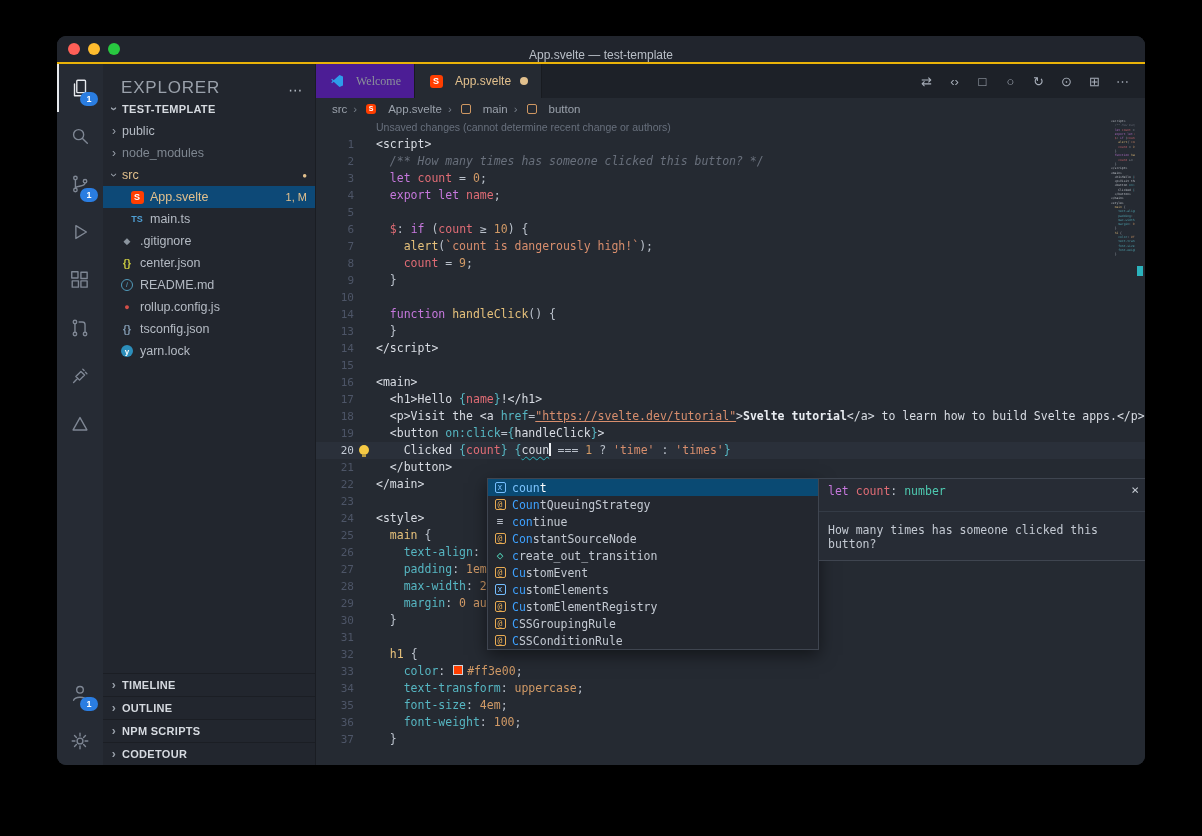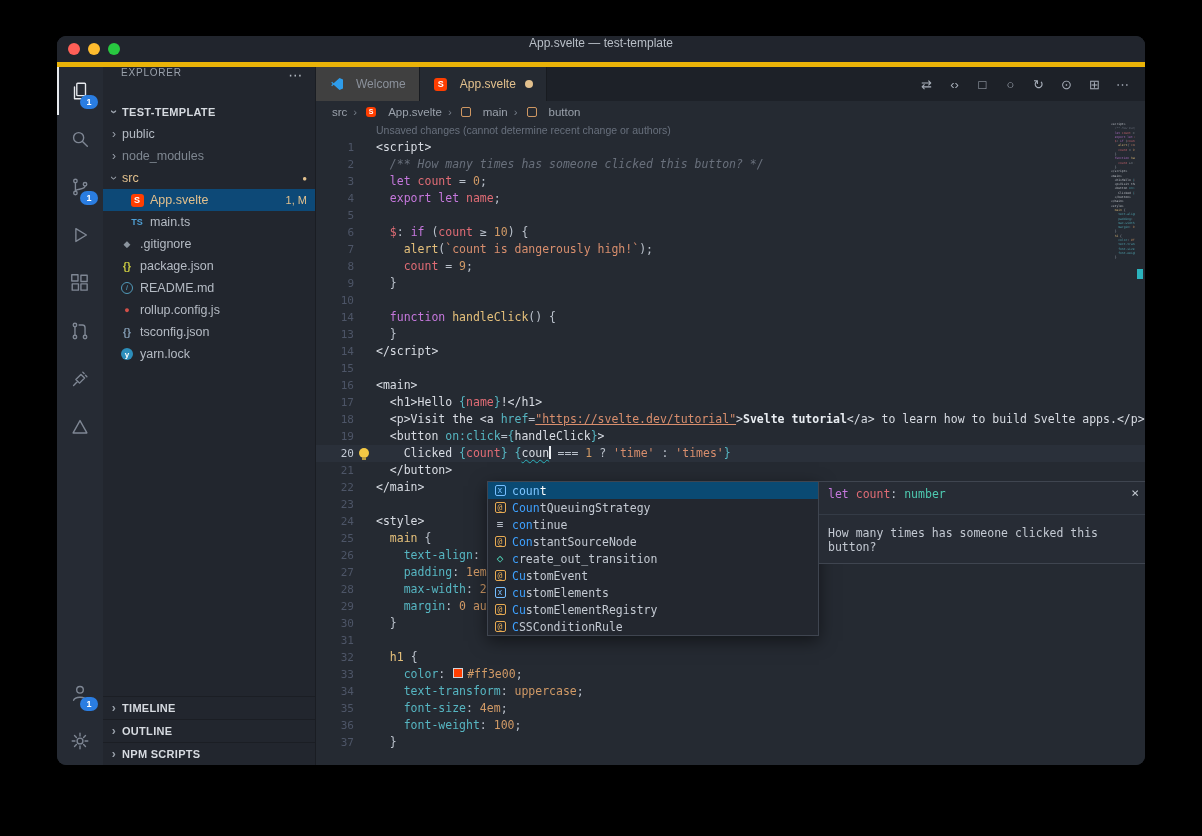--- a/index.html
+++ b/index.html
@@ -1,34 +1,34 @@
 <!DOCTYPE html>
 <html><head>
 <meta charset="utf-8">
 <style>
   html,body{margin:0;padding:0;}
   body{width:1202px;height:836px;background:#000;font-family:"Liberation Sans",sans-serif;overflow:hidden;position:relative;}
   .window{position:absolute;left:57px;top:36px;width:1088px;height:729px;background:#252a32;border-radius:9px;overflow:hidden;box-shadow:0 25px 70px rgba(0,0,0,.7);display:flex;flex-direction:column;}
   
-  .titlebar{flex:0 0 26px;background:#21252d;border-bottom:5px solid #eab308;display:flex;align-items:flex-start;justify-content:center;position:relative;}
+  .titlebar{flex:0 0 26px;background:#21252d;border-bottom:2px solid #eab308;display:flex;align-items:flex-end;justify-content:center;position:relative;}
   .traffic{position:absolute;left:11px;top:7px;display:flex;gap:8px;}
   .tl{width:12px;height:12px;border-radius:50%;}
   .tl.red{background:#ff5f57;}.tl.yellow{background:#febc2e;}.tl.green{background:#28c840;}
   .title-text{font-size:12px;color:#b9bfc7;}
   .main{flex:1;display:flex;min-height:0;}
   
   .activitybar{flex:0 0 46px;background:#262b34;display:flex;flex-direction:column;}
   .ab-spacer{flex:1;}
   .ab-item{width:46px;height:48px;display:flex;align-items:center;justify-content:center;color:#7f8794;position:relative;cursor:pointer;}
   .ab-item.active{color:#e7eaee;box-shadow:inset 2px 0 0 #e7eaee;}
   .ab-ic{display:flex;}
   .ab-badge{position:absolute;right:5px;bottom:6px;min-width:14px;height:14px;padding:0 2px;border-radius:8px;background:#2a7de1;color:#fff;font-size:9px;line-height:14px;text-align:center;font-weight:700;}
   
   .sidebar{flex:0 0 212px;background:#22262e;border-right:1px solid #1a1d23;display:flex;flex-direction:column;min-height:0;}
-  .side-header{flex:0 0 34px;display:flex;align-items:flex-start;padding:0 12px 0 18px;color:#9aa1ab;font-size:10px;letter-spacing:.8px;}
+  .side-header{flex:0 0 34px;display:flex;align-items:flex-end;padding:0 12px 0 18px;color:#9aa1ab;font-size:17px;letter-spacing:.8px;}
   .side-header .more{margin-left:auto;color:#b3b9c2;font-size:14px;cursor:pointer;}
   .more::before{content:"⋯";}
   .chev{display:inline-block;width:16px;text-align:center;color:#99a0aa;font-size:12px;}
   .chev::before{content:"›";}
   .chev.down{transform:rotate(90deg);}
   .section-row{flex:0 0 22px;height:22px;display:flex;align-items:center;font-weight:700;font-size:11px;color:#d6dae0;letter-spacing:.3px;padding-left:3px;cursor:pointer;}
   .tree{flex:0 0 auto;}
   .side-fill{flex:1;}
   .bottom-sections .section-row{border-top:1px solid #1b1e24;}
   .trow{height:22px;display:flex;align-items:center;font-size:12.5px;color:#b5bbc4;cursor:pointer;white-space:nowrap;}
@@ -48,21 +48,21 @@
   .jsonB{color:#829ab1;font-weight:700;font-size:10px;}
   .infoic{display:inline-block;width:10px;height:10px;border:1px solid #519aba;border-radius:50%;color:#519aba;font-size:8px;line-height:10px;text-align:center;font-style:italic;}
   .rollic{color:#d34f48;font-size:9px;}
   .yarnic{display:inline-flex;width:12px;height:12px;border-radius:50%;background:#2c8ebb;color:#fff;font-size:8px;align-items:center;justify-content:center;font-weight:700;}
   .symic{display:inline-block;width:8px;height:8px;border:1.3px solid #cf9762;border-radius:2px;}
   
   .editor-col{flex:1;display:flex;flex-direction:column;min-width:0;background:#252a32;}
   .tabsbar{flex:0 0 34px;background:#1d2128;display:flex;align-items:stretch;}
   #tabs{display:flex;}
   .tab{display:flex;align-items:center;gap:6px;padding:0 13px;font-size:12px;border-right:1px solid #181b20;cursor:pointer;}
-  .tab.inactive{background:#404040;color:#8b919b;}
+  .tab.inactive{background:#4c1d95;color:#8b919b;font-family:Liberation Serif, serif;}
   .tab.active{background:#252a32;color:#e2c08d;}
   .tabdot{width:8px;height:8px;border-radius:50%;background:#e2c08d;margin-left:3px;}
   .editor-actions{margin-left:auto;display:flex;align-items:center;gap:3px;padding-right:10px;}
   .ea{width:25px;height:25px;display:flex;align-items:center;justify-content:center;color:#a6adb8;font-size:13px;cursor:pointer;}
   .breadcrumbs{flex:0 0 21px;display:flex;align-items:center;gap:6px;padding-left:16px;font-size:11.5px;color:#9aa1ab;}
   .bc-item{display:flex;align-items:center;gap:4px;cursor:pointer;}
   .bc-sep{color:#747c87;}
   
   .editor-body{flex:1;position:relative;overflow:hidden;font-family:"DejaVu Sans Mono",monospace;font-size:11.5px;}
   .code-row{display:flex;height:17px;line-height:17px;white-space:pre;}
@@ -249,21 +249,21 @@
           <div class="trow" style="padding-left: 16px;">
             <span class="ficon">
               <span class="gitic">◆</span>
             </span>
             <span class="label">.gitignore</span>
           </div>
           <div class="trow" style="padding-left: 16px;">
             <span class="ficon">
               <span class="jsonY">{}</span>
             </span>
-            <span class="label">package.json</span>
+            <span class="label">center.json</span>
           </div>
           <div class="trow" style="padding-left: 16px;">
             <span class="ficon">
               <span class="infoic">i</span>
             </span>
             <span class="label">README.md</span>
           </div>
           <div class="trow" style="padding-left: 16px;">
             <span class="ficon">
               <span class="rollic">●</span>
@@ -289,20 +289,24 @@
             <span class="chev"></span>
             <span>TIMELINE</span>
           </div>
           <div class="section-row">
             <span class="chev"></span>
             <span>OUTLINE</span>
           </div>
           <div class="section-row">
             <span class="chev"></span>
             <span>NPM SCRIPTS</span>
+          </div>
+          <div class="section-row">
+            <span class="chev"></span>
+            <span>CODETOUR</span>
           </div>
         </div>
     </div>
     <div class="editor-col">
       <div class="tabsbar">
         <div id="tabs">
             <div class="tab inactive">
               <span class="ficon">
                 <span class="vsc"></span>
               </span>
@@ -461,20 +465,24 @@
             <div class="srow">
               <span class="sicon box si-var" data-ch="x"></span>
               <span class="slabel"><span class="smatch">cu</span>stomElements</span>
             </div>
             <div class="srow">
               <span class="sicon box si-class" data-ch="@"></span>
               <span class="slabel"><span class="smatch">Cu</span>stomElementRegistry</span>
             </div>
             <div class="srow">
               <span class="sicon box si-class" data-ch="@"></span>
+              <span class="slabel"><span class="smatch">C</span>SSGroupingRule</span>
+            </div>
+            <div class="srow">
+              <span class="sicon box si-class" data-ch="@"></span>
               <span class="slabel"><span class="smatch">C</span>SSConditionRule</span>
             </div>
           </div>
         <div class="doc">
           <div class="doc-sig" id="doc-sig"><span class="tk t-k">let </span><span class="tk t-v">count</span><span class="tk t-o">: </span><span class="tk t-ty">number</span></div>
           <span class="doc-close">×</span>
           <div class="doc-text">How many times has someone clicked this button?</div>
         </div>
       </div>
     </div>

